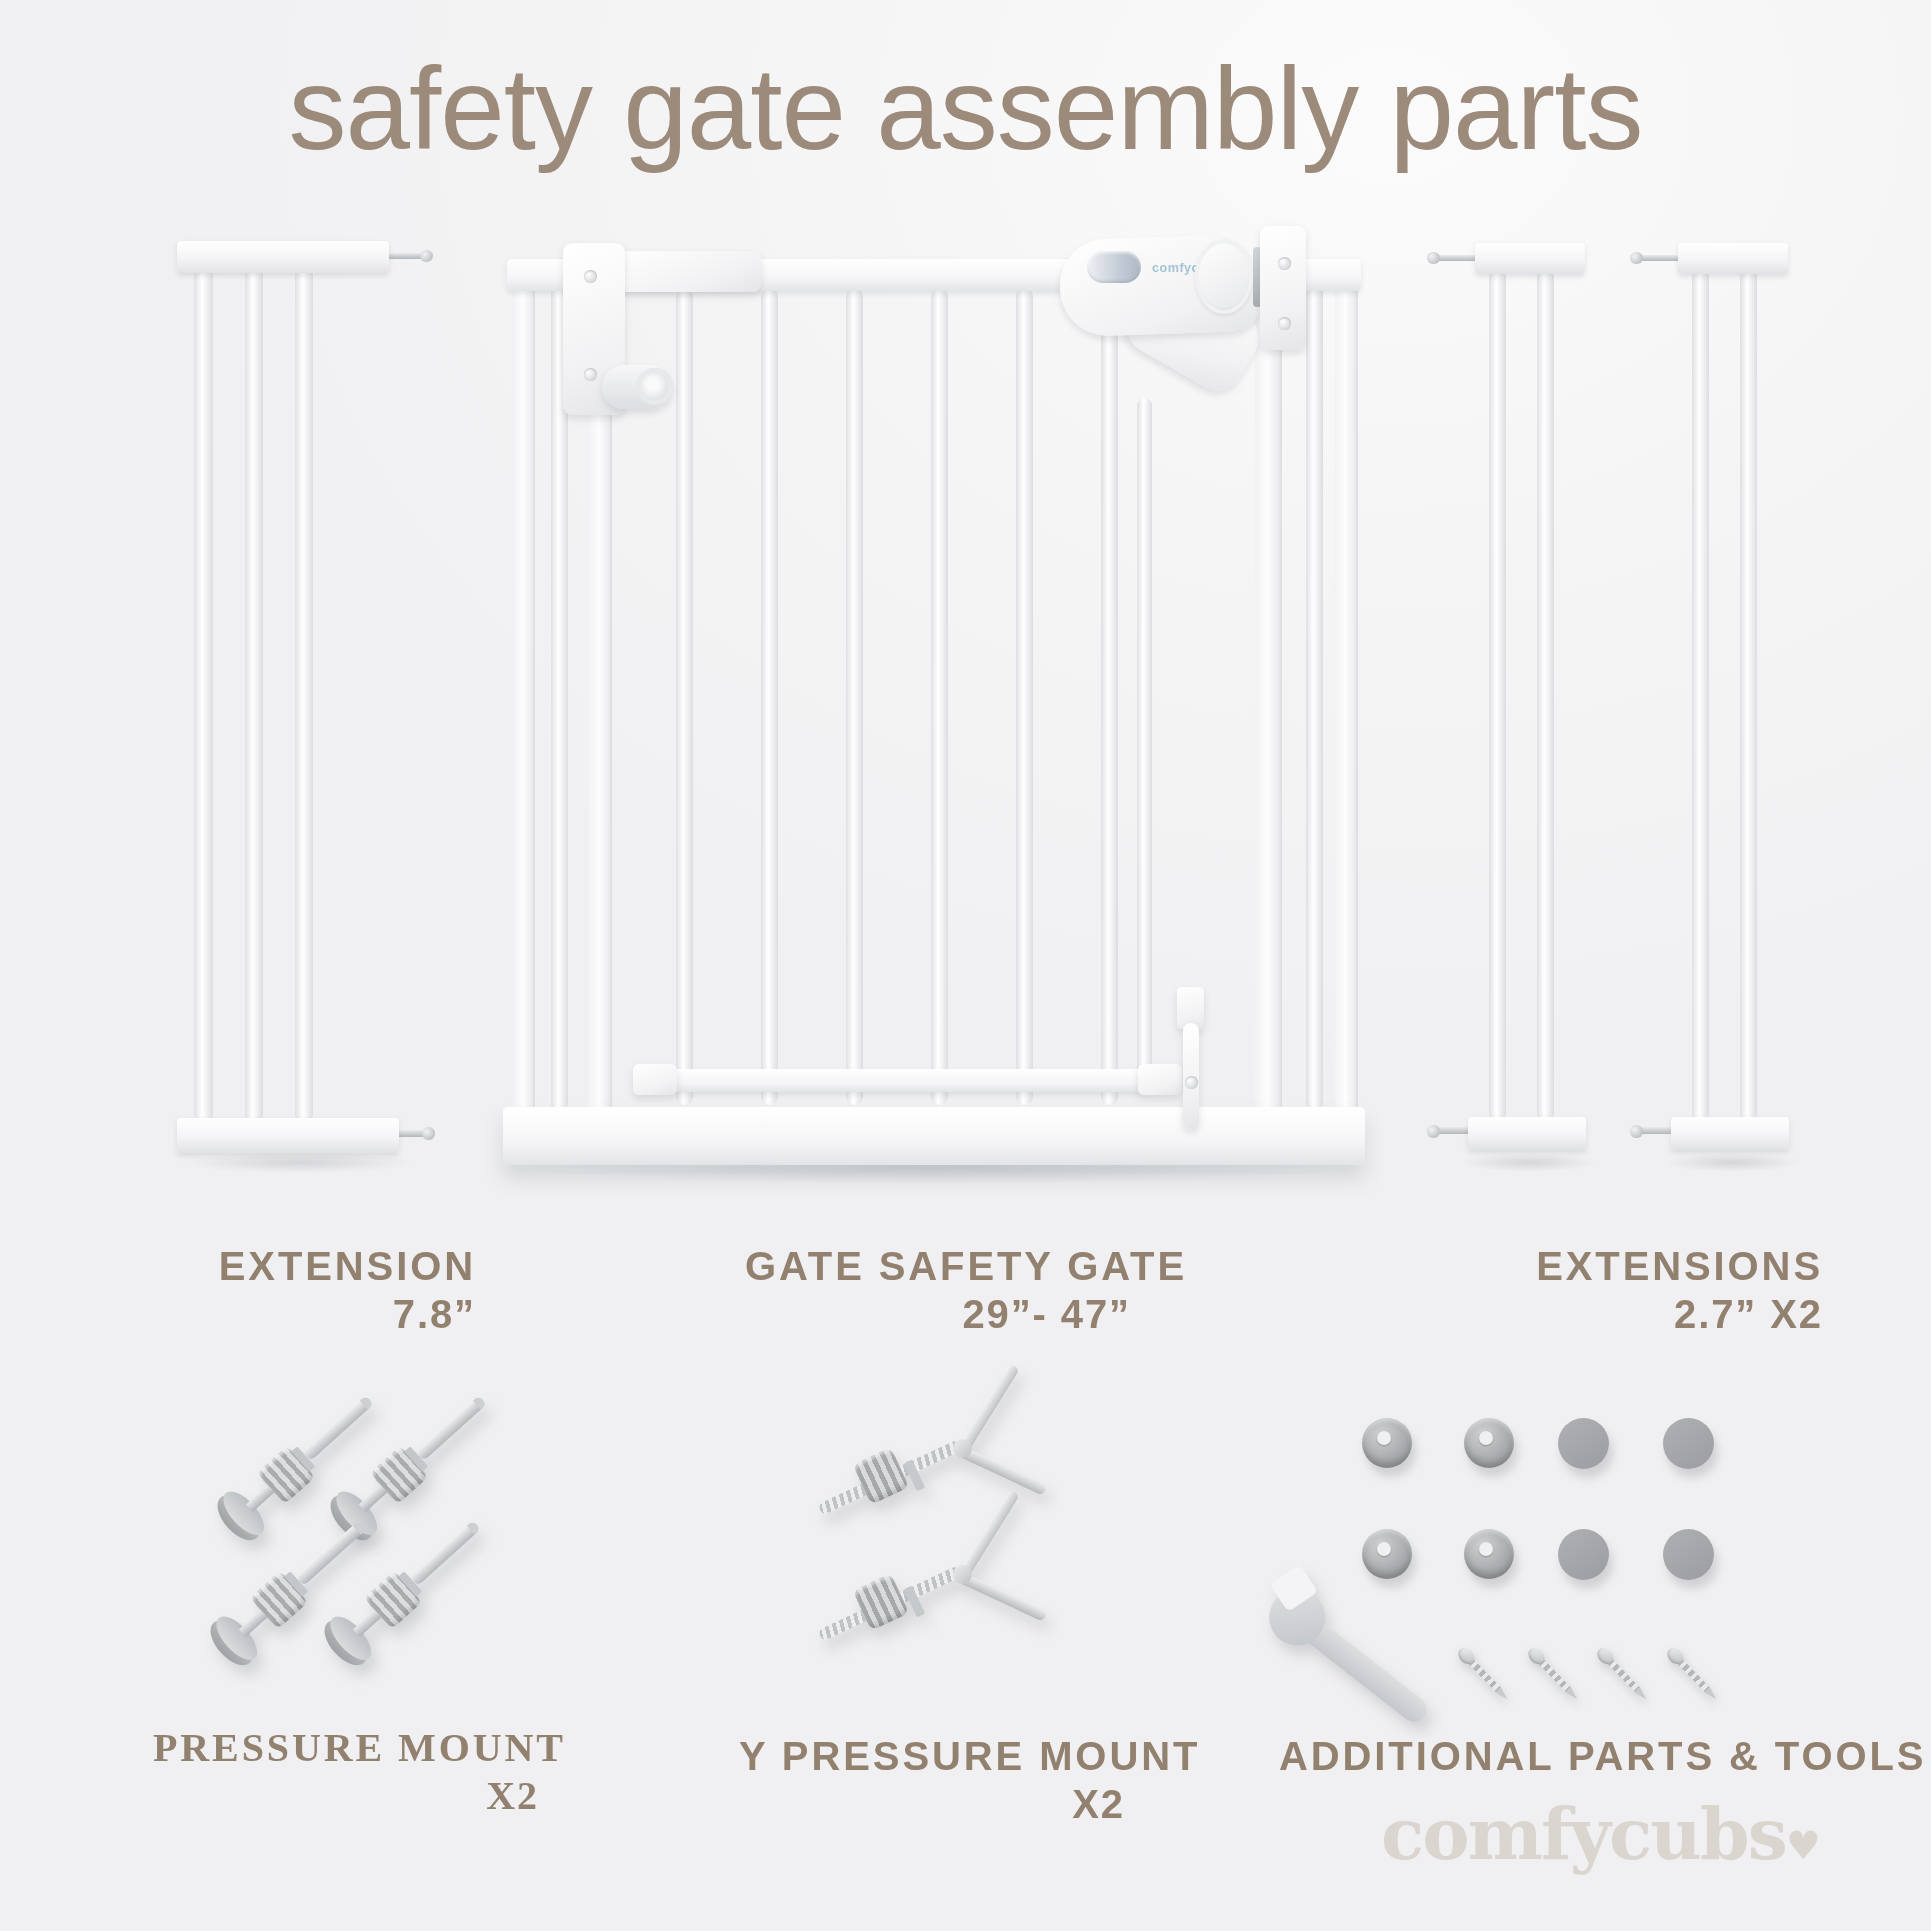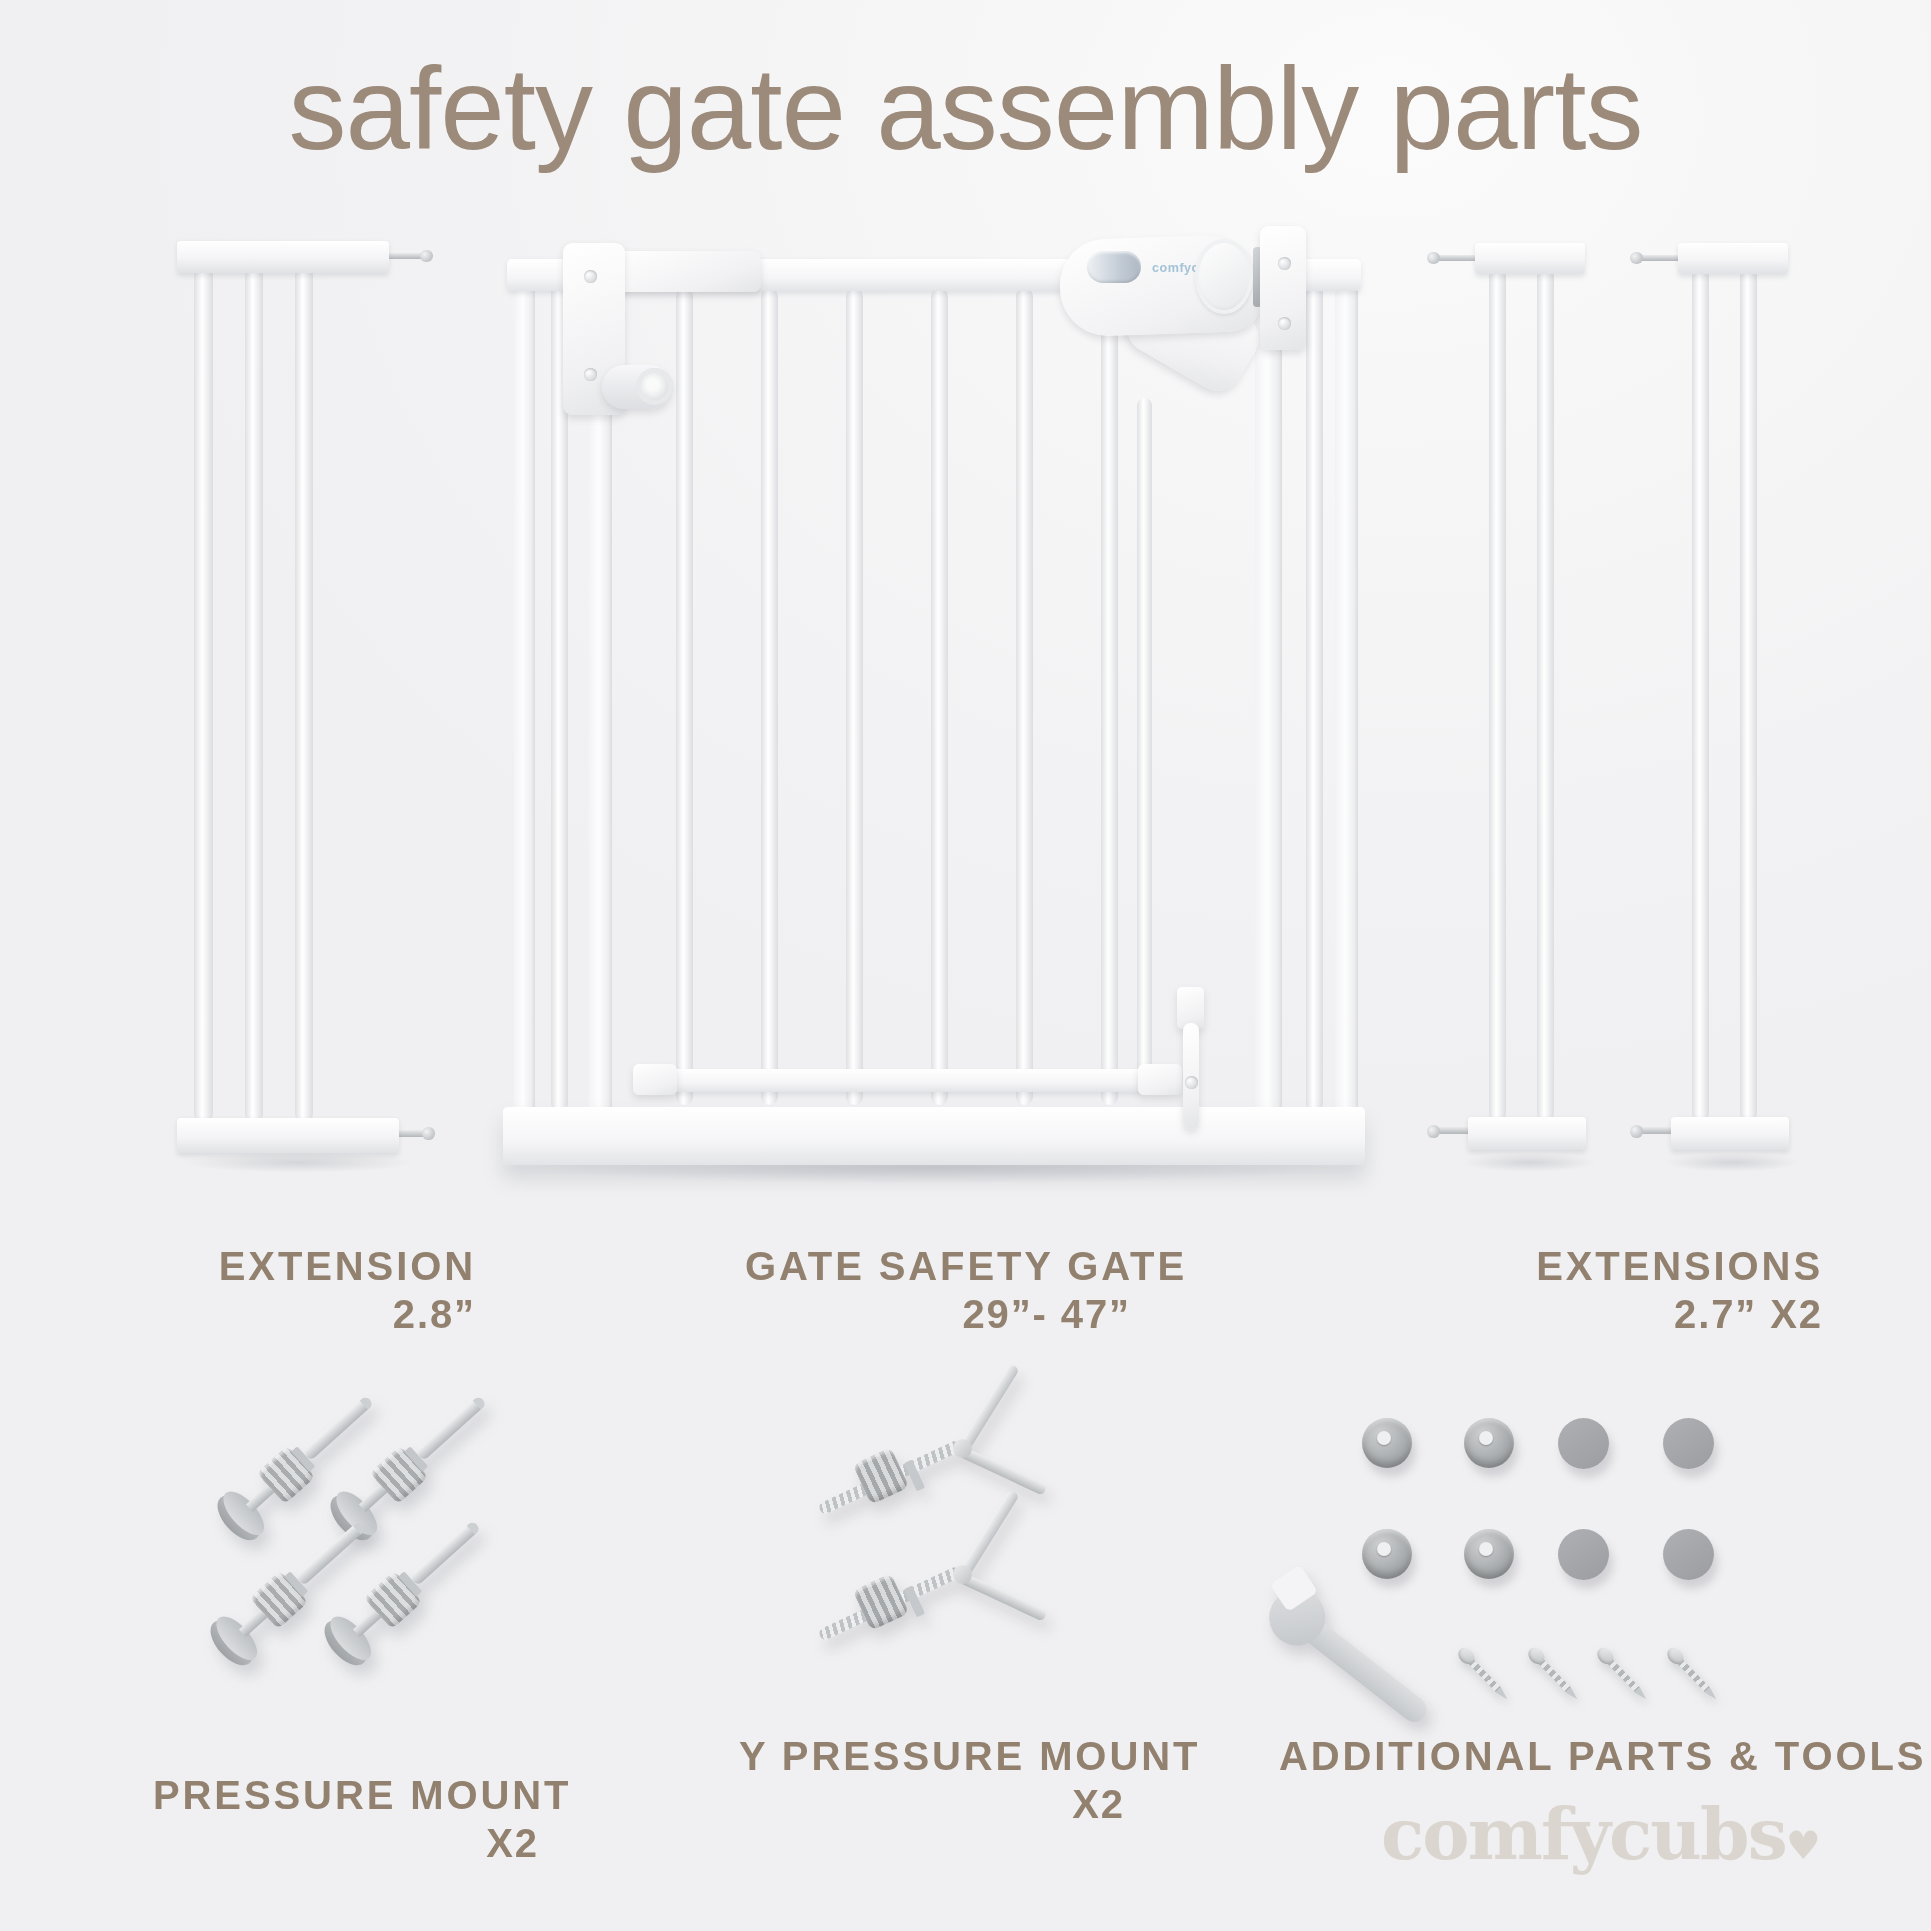--- a/index.html
+++ b/index.html
@@ -211,21 +211,21 @@
     <div class="pin" style="left:1.9px;top:11.6px;width:50px;"></div>
     <div class="pinhead" style="left:0;top:8.7px;"></div>
     <div class="cap" style="left:48px;top:0;width:110px;height:31px;"></div>
     <div class="pin" style="left:1.9px;top:884px;width:44px;"></div>
     <div class="pinhead" style="left:0;top:882px;"></div>
     <div class="cap" style="left:41px;top:874px;width:118px;height:33px;"></div>
   </div>
 
   <div class="plabel" style="left:90px;top:1242px;width:386px;">
     <span>EXTENSION</span>
-    <span class="l2">2.8”</span>
+    <span class="l2">7.8”</span>
   </div>
   <div class="plabel" style="left:745px;top:1242px;width:386px;">
     <span>GATE SAFETY GATE</span>
     <span class="l2">29”- 47”</span>
   </div>
   <div class="plabel" style="left:1437px;top:1242px;width:386px;">
     <span>EXTENSIONS</span>
     <span class="l2">2.7” X2</span>
   </div>
 
@@ -326,21 +326,21 @@
     </div>
   </div>
   <div class="screw" style="left:1657px;top:1639px;">
     <div class="screw-g">
       <div class="screw-shaft"></div>
       <div class="screw-tip"></div>
       <div class="screw-head"></div>
     </div>
   </div>
 
-  <div class="plabel" style="left:153px;top:1771px;width:386px;">
+  <div class="plabel" style="left:153px;top:1724px;width:386px;font-family:Liberation Serif, serif;">
     <span>PRESSURE MOUNT</span>
     <span class="l2">X2</span>
   </div>
   <div class="plabel" style="left:739px;top:1732px;width:386px;">
     <span>Y PRESSURE MOUNT</span>
     <span class="l2">X2</span>
   </div>
   <div class="plabel" style="left:1279px;top:1732px;width:483px;">
     <span>ADDITIONAL PARTS &amp; TOOLS</span>
   </div>

